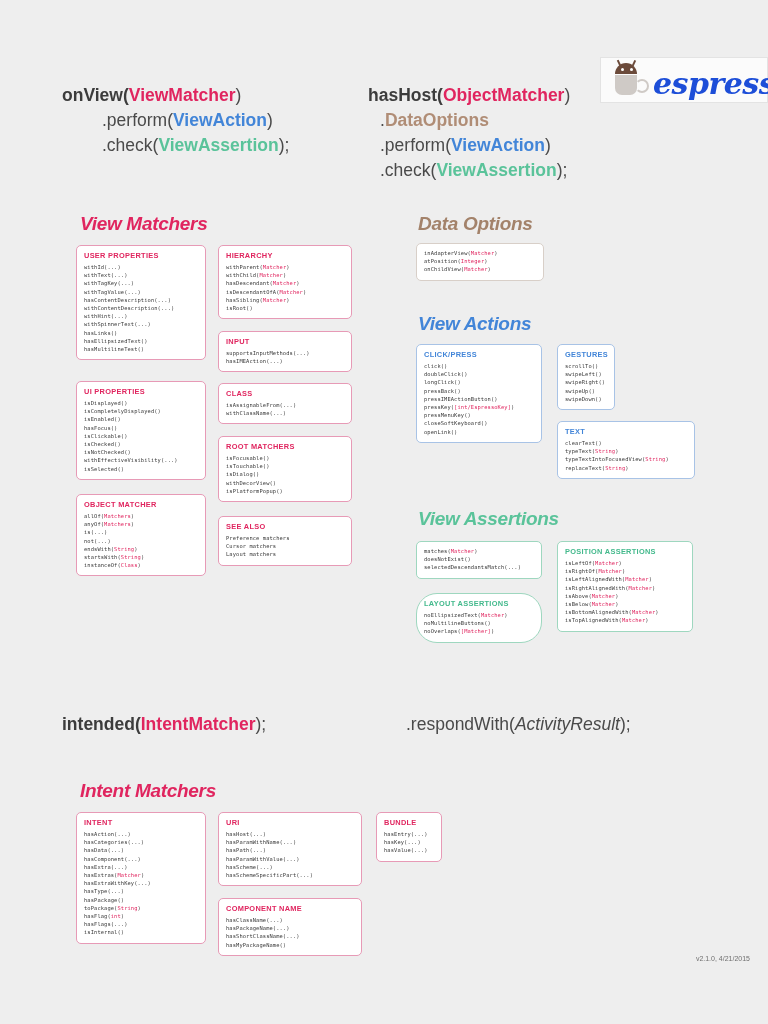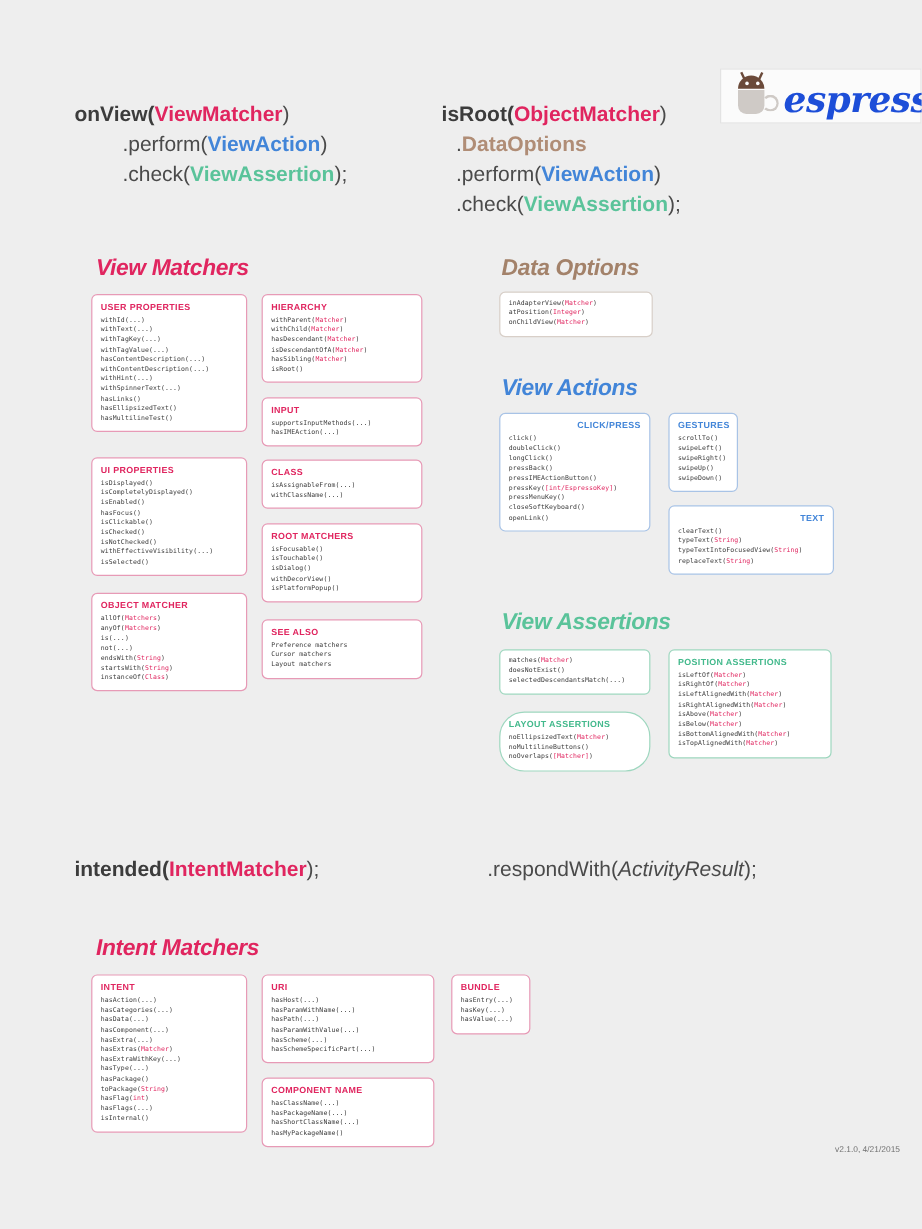--- a/index.html
+++ b/index.html
@@ -88,21 +88,21 @@
   .card.pink{border-color:#e79ab6;}
   .card.brown{border-color:#cbb9ac;}
   .card.blue{border-color:#a8c3e6;}
   .card.green{border-color:#9ed7bf;}
 
   .card-title{
     font-size:7.4px;font-weight:bold;letter-spacing:.3px;
     margin-bottom:3px;
   }
   .pink .card-title{color:#e0255f;}
-  .blue .card-title{color:#4285d8;text-align:right;}
+  .blue .card-title{color:#4285d8;}
   .green .card-title{color:#43b98c;}
 
   .api{
     font-family:"DejaVu Sans Mono", monospace;
     font-size:5.4px;line-height:8.2px;color:#3a3a3a;white-space:nowrap;
     letter-spacing:0.1px;
   }
   .api .arg{color:#e0255f;}
 
   
@@ -160,21 +160,21 @@
     </div>
   </div>
 
   <div class="sig" id="sig-onview">
     <span><span>onView(</span><span class="t-matcher">ViewMatcher</span><span class="plain">)</span></span>
     <span class="ind1"><span class="plain">.perform(</span><span class="t-action">ViewAction</span><span class="plain">)</span></span>
     <span class="ind1"><span class="plain">.check(</span><span class="t-assert">ViewAssertion</span><span class="plain">);</span></span>
   </div>
 
   <div class="sig" id="sig-ondata">
-    <span><span>isRoot(</span><span class="t-matcher">ObjectMatcher</span><span class="plain">)</span></span>
+    <span><span>hasHost(</span><span class="t-matcher">ObjectMatcher</span><span class="plain">)</span></span>
     <span class="ind2"><span class="plain">.</span><span class="t-data">DataOptions</span></span>
     <span class="ind2"><span class="plain">.perform(</span><span class="t-action">ViewAction</span><span class="plain">)</span></span>
     <span class="ind2"><span class="plain">.check(</span><span class="t-assert">ViewAssertion</span><span class="plain">);</span></span>
   </div>
 
   <div class="sig" id="sig-intended">
     <span><span>intended(</span><span class="t-matcher">IntentMatcher</span><span class="plain">);</span></span>
   </div>
 
   <div class="sig" id="sig-intending">

